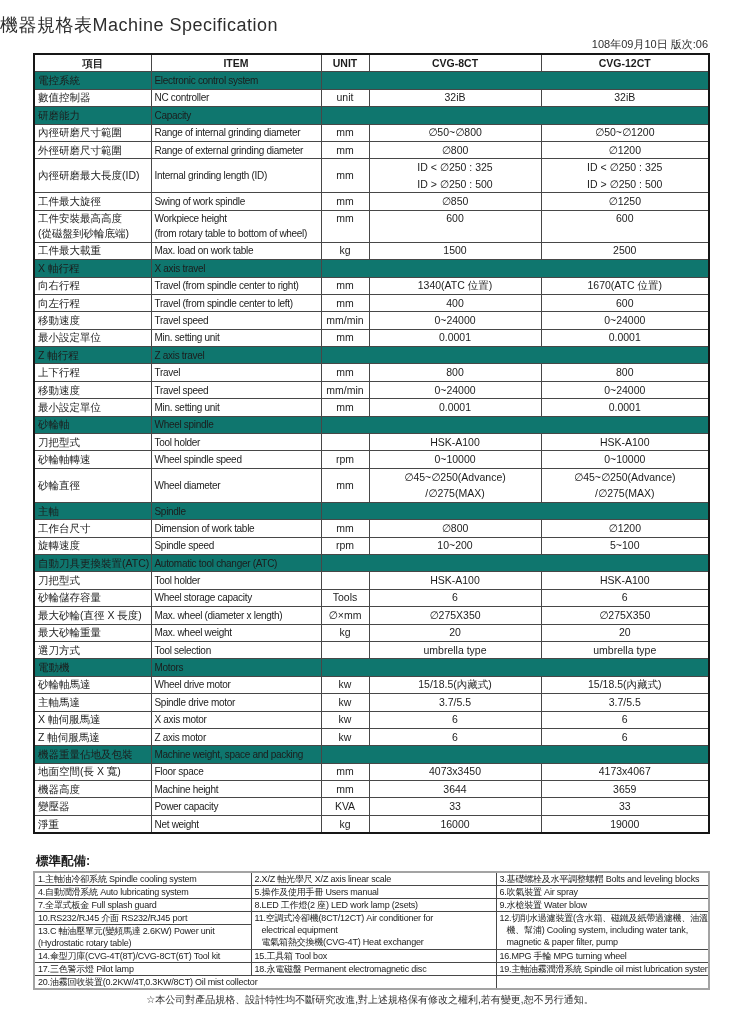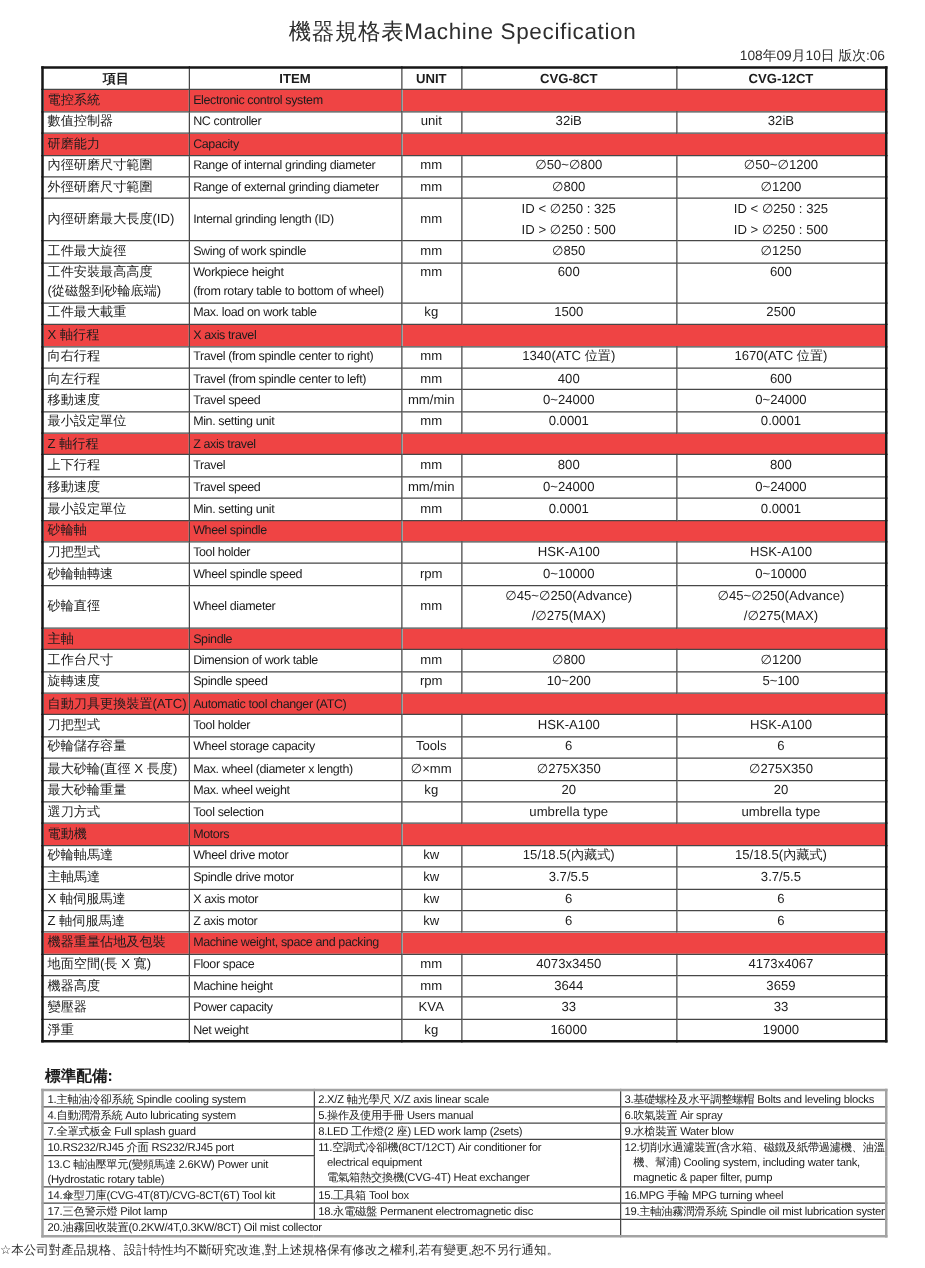--- a/index.html
+++ b/index.html
@@ -2,53 +2,53 @@
 <html><head>
 <meta charset="utf-8">
 <style>
   html,body{margin:0;padding:0;}
   body{
     width:740px;height:1014px;background:#ffffff;position:relative;
     font-family:"Liberation Sans","DejaVu Sans",sans-serif;color:#1c1c1c;
     overflow:hidden;
   }
   .title{
-    position:absolute;top:13px;left:0;width:100%;text-align:center;
+    position:absolute;top:13px;left:0;width:100%;
     font-size:18px;color:#2e2e2e;letter-spacing:.5px;
   }
   .date{
     position:absolute;top:37px;right:32px;font-size:11px;color:#2e2e2e;
   }
   table{border-collapse:collapse;table-layout:fixed;}
   
   .spec{position:absolute;left:33px;top:53px;width:675px;border:2px solid #161616;}
   .spec th,.spec td{
     border:1px solid #474747;padding:0 3px;height:16.4px;line-height:13px;
     font-size:10.5px;overflow:hidden;white-space:nowrap;vertical-align:middle;
   }
   .spec th{font-weight:bold;text-align:center;}
   .spec td.zh{text-align:left;}
   .spec td.en{text-align:left;font-size:10px;letter-spacing:-0.3px;margin-left:32px;}
   .spec td.unit,.spec td.val{text-align:center;}
-  .spec tr.section td{background:#ef4444;}
+  .spec tr.section td{background:#0f766e;}
   .spec td.vtop{vertical-align:top;padding-top:1px;}
   .spec .line{line-height:15.5px;}
   .spec .val .line{line-height:16.5px;}
   
   .equip-label{position:absolute;left:36px;top:853px;font-size:12.5px;font-weight:bold;}
   .equip{position:absolute;left:33px;top:871px;width:675px;border:2px solid #a3a3a3;}
   .equip td{
     border:1px solid #474747;padding:0 3px;height:12px;line-height:12px;
     font-size:9px;letter-spacing:-0.2px;overflow:hidden;white-space:nowrap;
     vertical-align:top;text-align:left;
   }
   .equip .line{line-height:12px;}
   .equip td[rowspan] .cont{padding-left:7px;}
   .footer{
-    position:absolute;top:993px;left:0;width:100%;
+    position:absolute;top:993px;left:0;width:100%;text-align:center;
     font-size:10px;color:#2e2e2e;
   }
 </style>
 </head>
 <body>
 
 <div class="title">機器規格表Machine Specification</div>
 <div class="date">108年09月10日 版次:06</div>
 
 <table class="spec">

